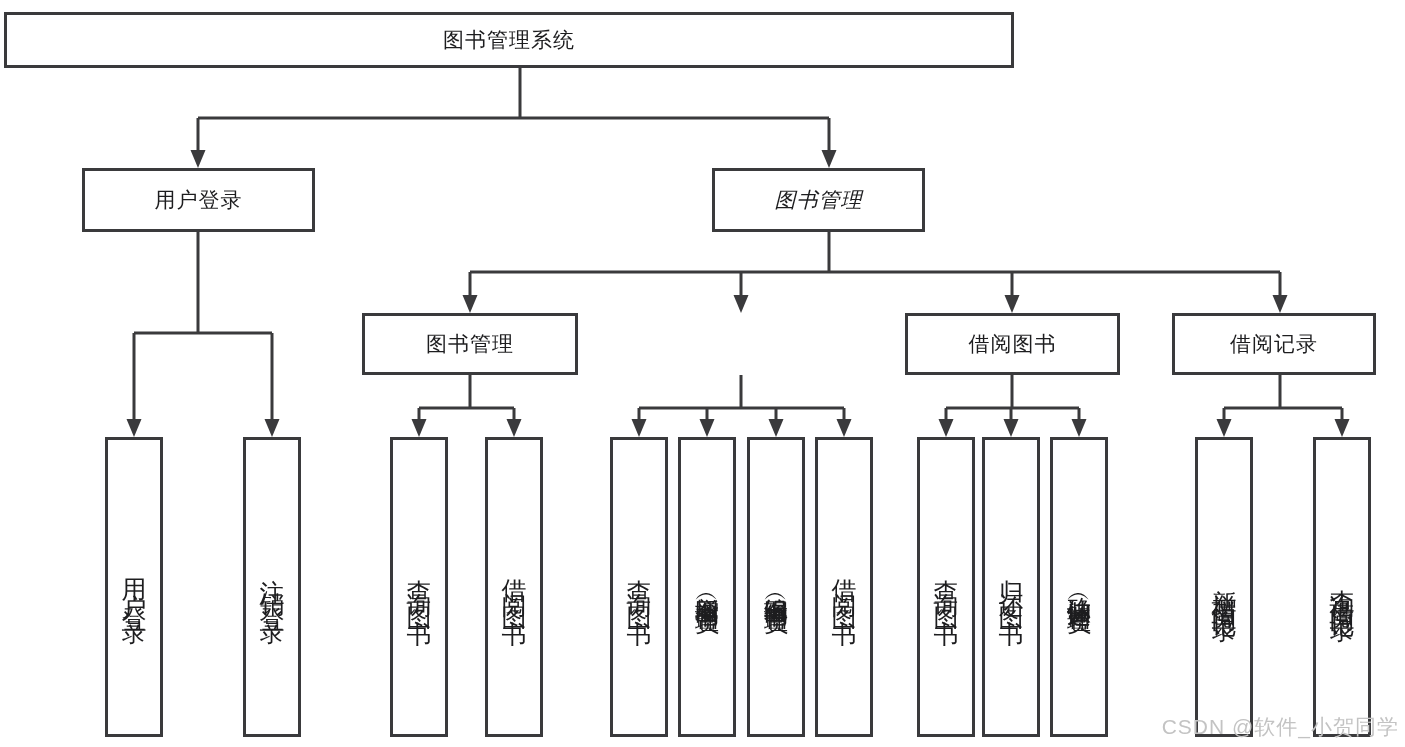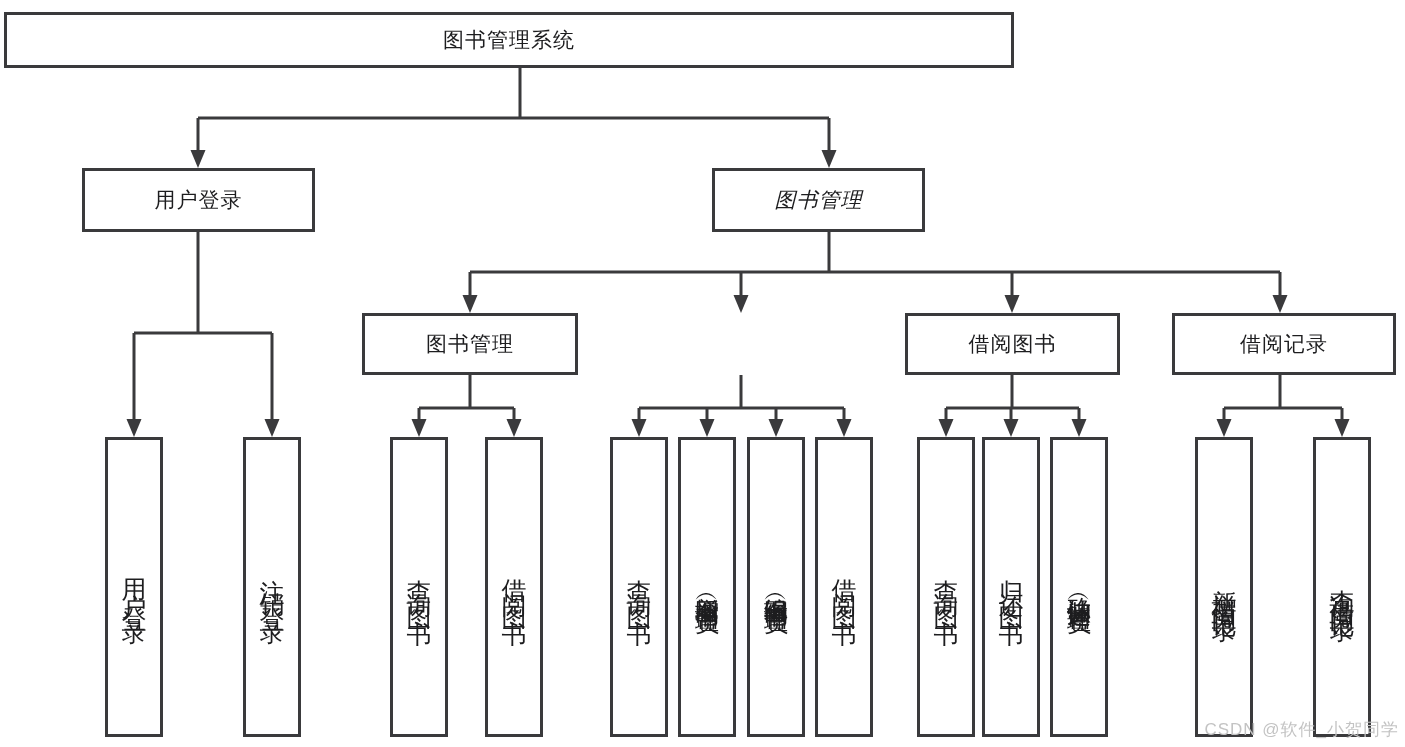--- a/index.html
+++ b/index.html
@@ -32,28 +32,28 @@
   .vbox.mid span{letter-spacing:6px;}
   .vbox.long span{letter-spacing:2px;font-size:24px;}
   
   .n-root{left:4px;top:12px;width:1010px;height:56px;}
   .n-user-login{left:82px;top:168px;width:233px;height:64px;}
   .n-book-mgmt{left:712px;top:168px;width:213px;height:64px;font-style:italic;}
   .n-l3{top:313px;height:62px;}
   .n-new-book{left:362px;width:216px;}
   .n-book-borrow{left:635px;width:213px;}
   .n-current-borrow{left:905px;width:215px;}
-  .n-borrow-records{left:1172px;width:224px;}
+  .n-borrow-records{left:1172px;width:204px;}
   
   .lf1{left:105px;} .lf2{left:243px;} .lf3{left:390px;} .lf4{left:485px;}
   .lf5{left:610px;} .lf6{left:678px;} .lf7{left:747px;} .lf8{left:815px;}
   .lf9{left:917px;} .lf10{left:982px;} .lf11{left:1050px;}
   .lf12{left:1195px;} .lf13{left:1313px;}
   .watermark{
-    position:absolute;right:6px;bottom:6px;font-size:17px;
+    position:absolute;right:6px;bottom:6px;font-size:21px;
     color:var(--wm);letter-spacing:1px;z-index:5;white-space:nowrap;
   }
 </style>
 </head>
 <body>
 
 <div class="canvas">
 
   <svg class="connectors" viewBox="0 0 1405 747" xmlns="http://www.w3.org/2000/svg">
 

